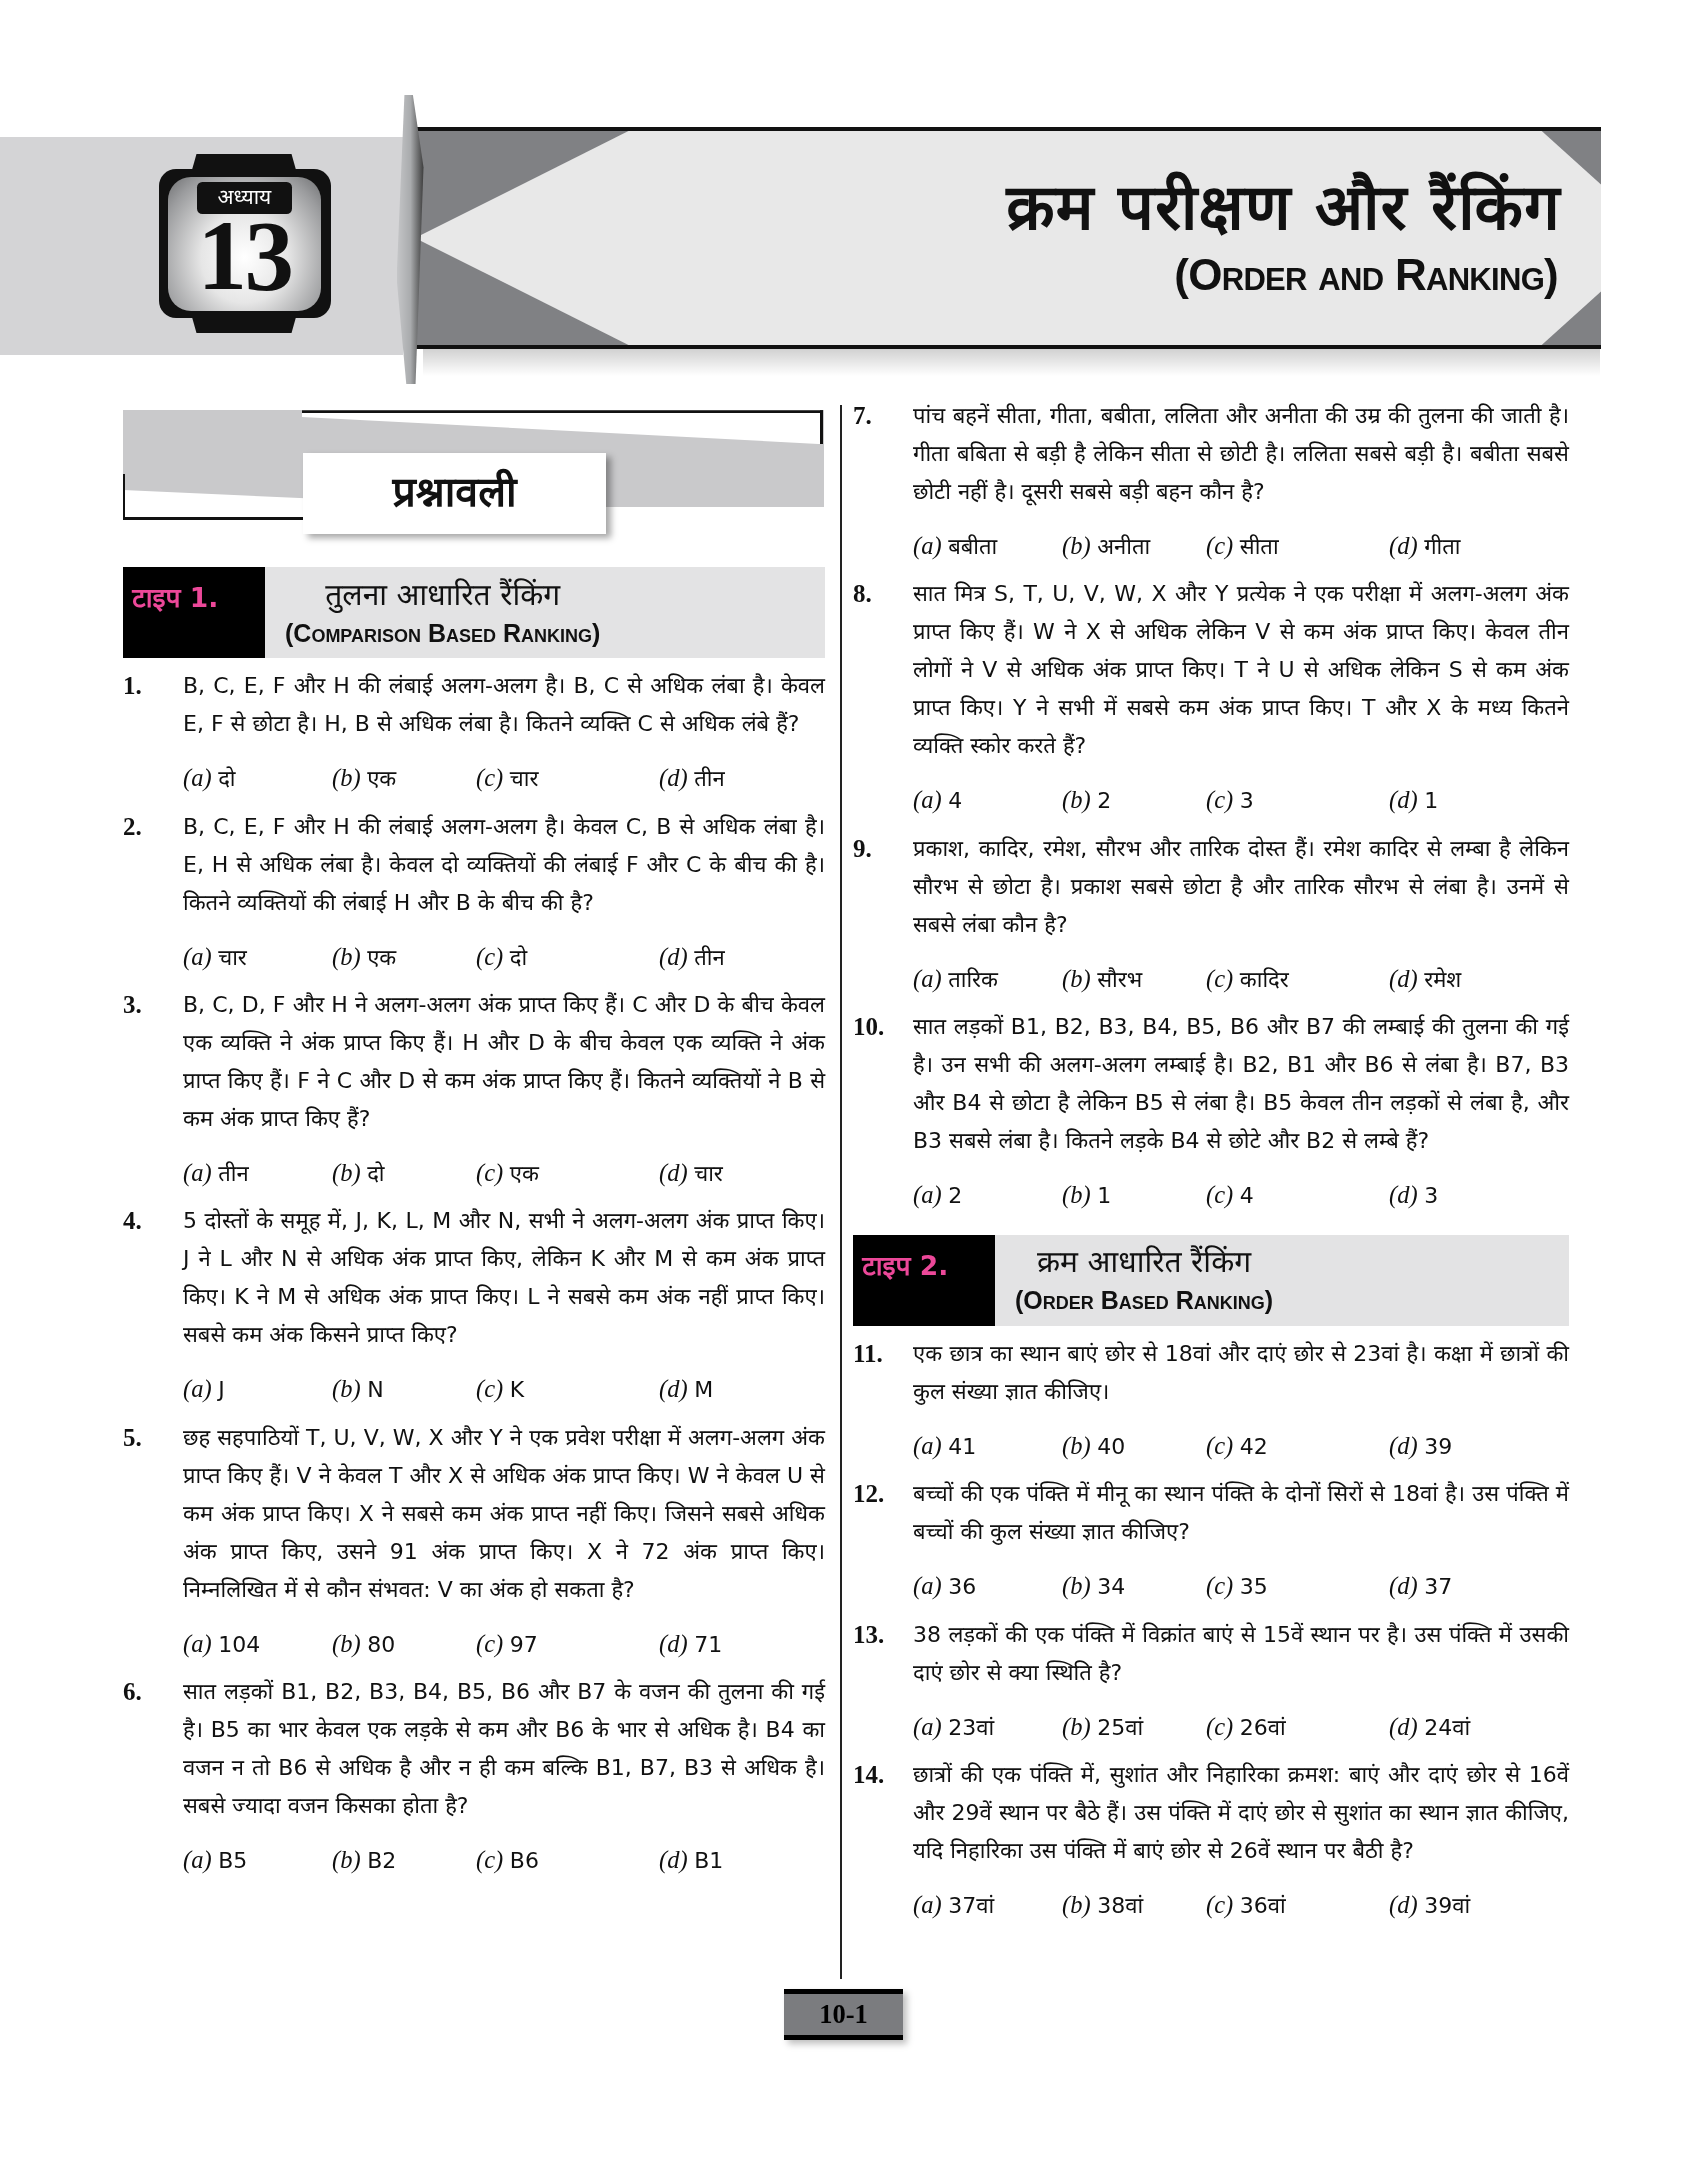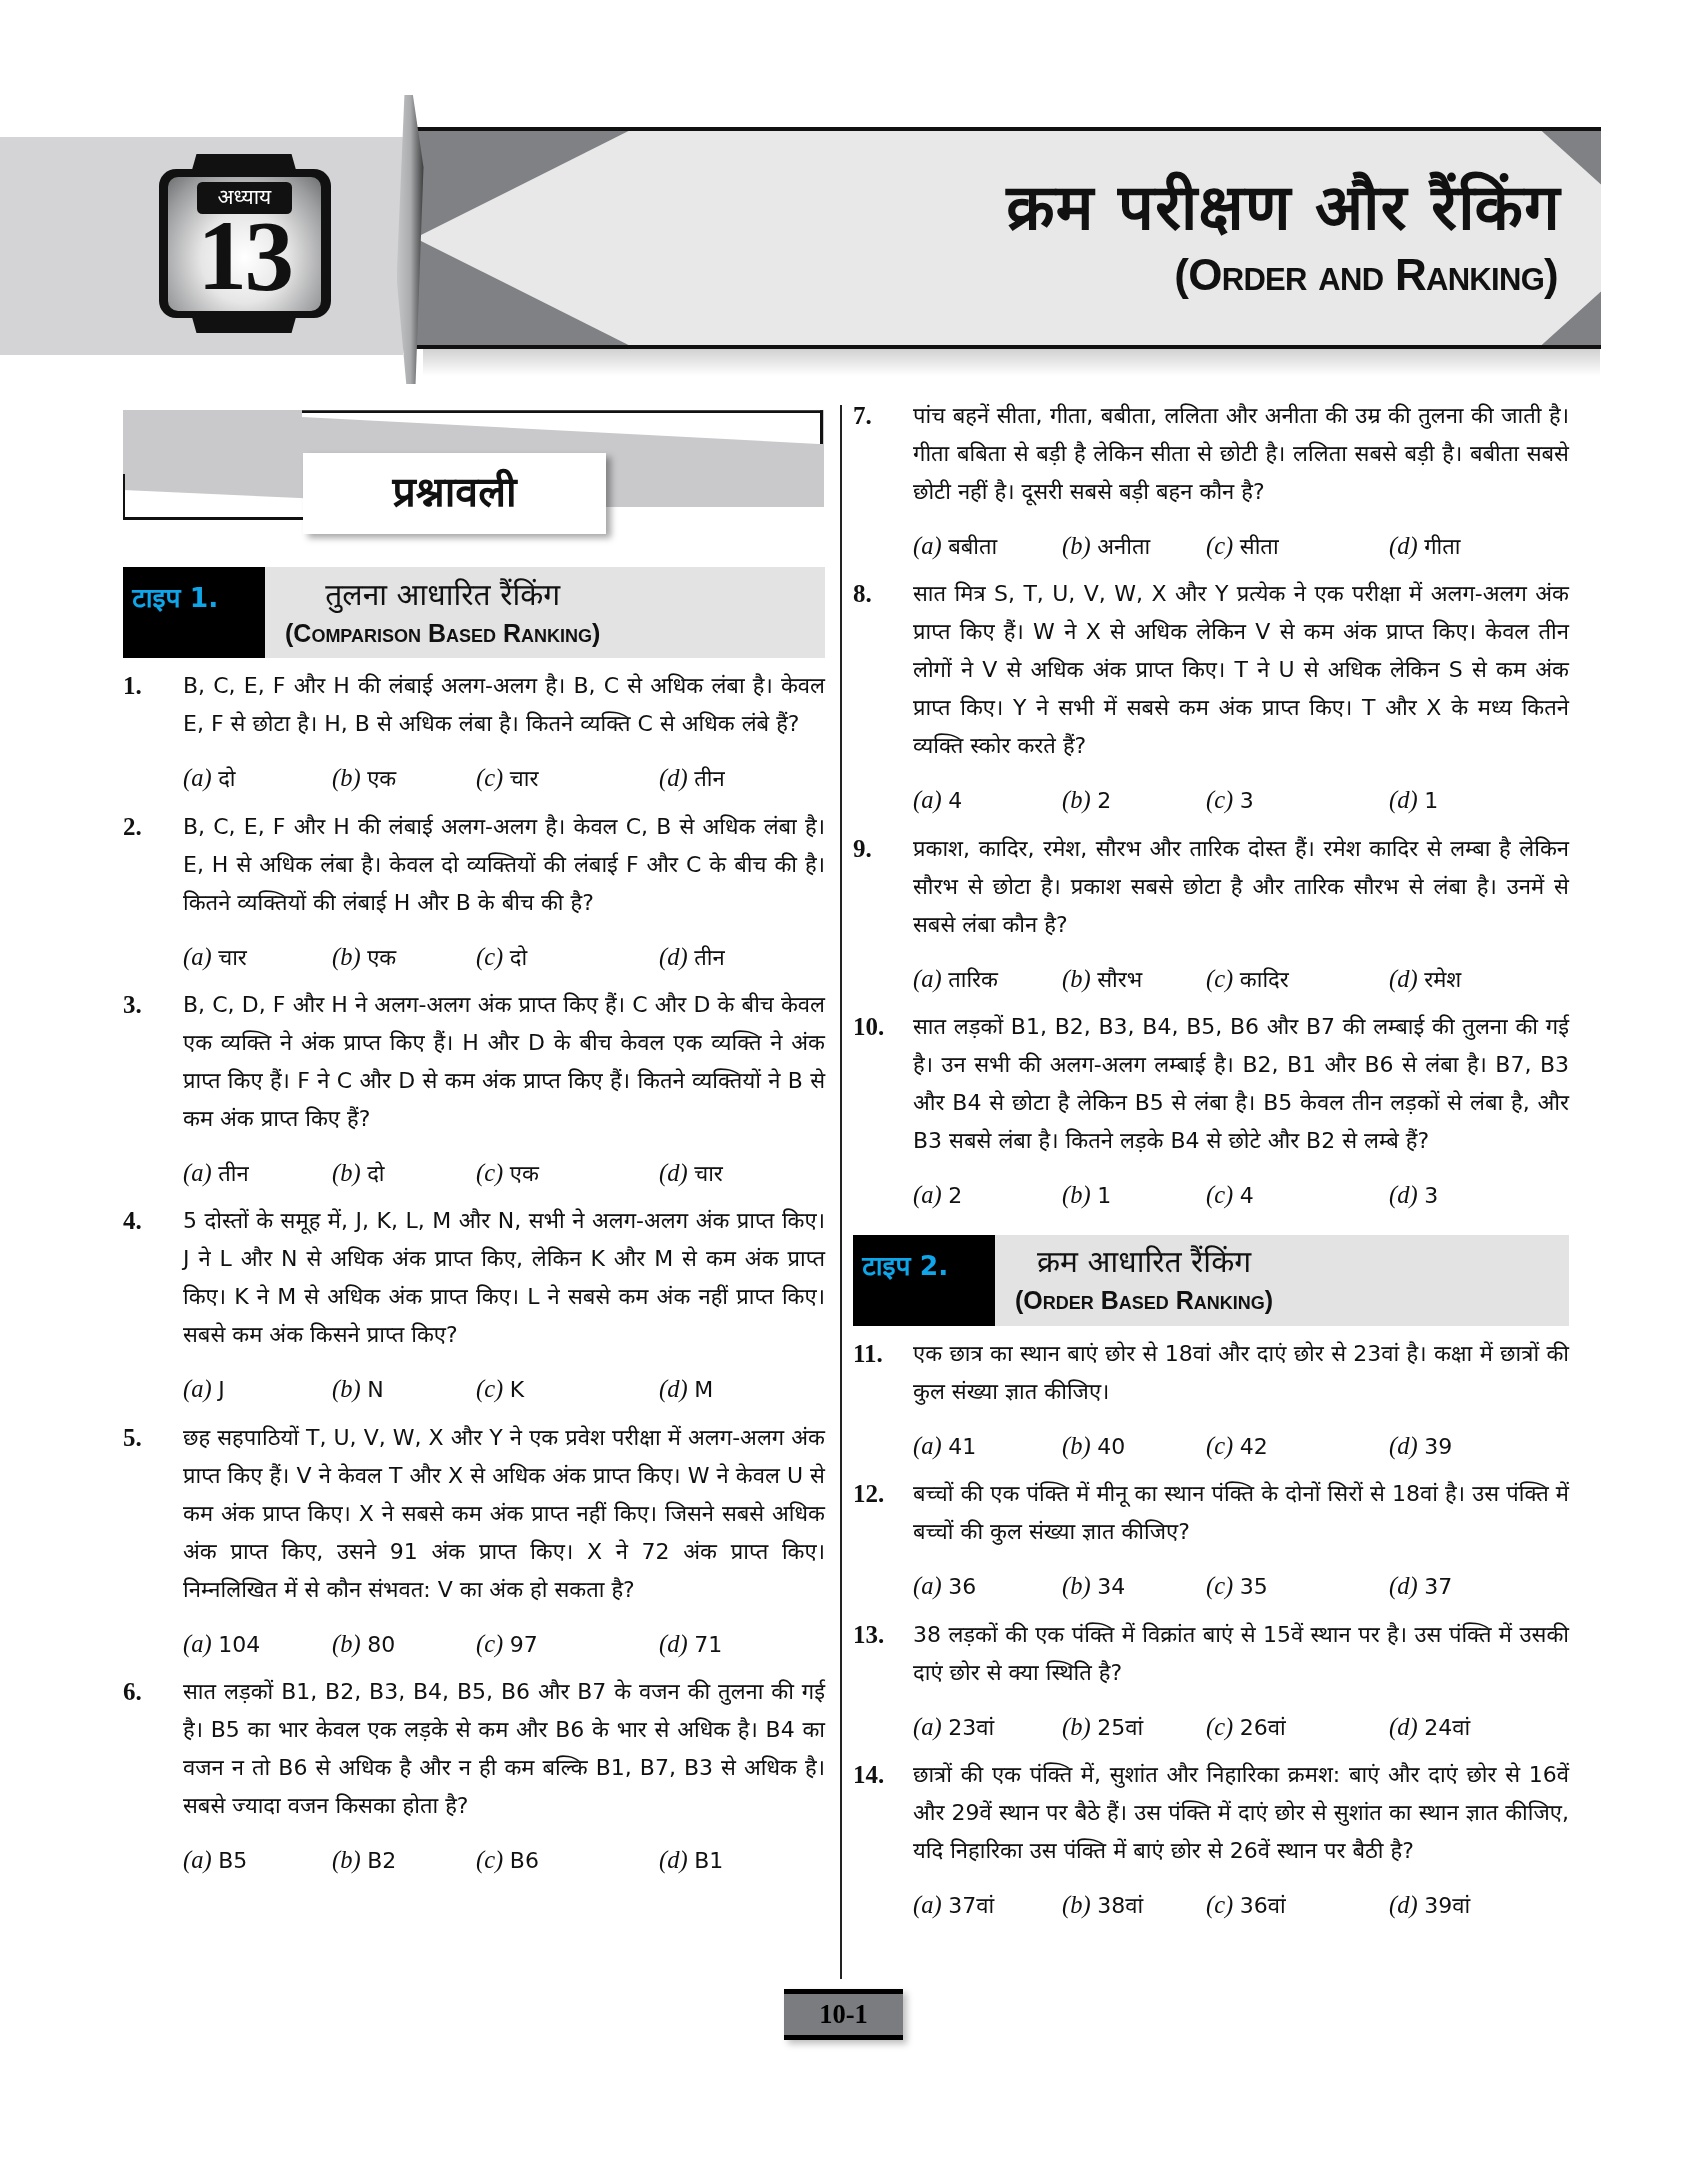--- a/index.html
+++ b/index.html
@@ -20,21 +20,21 @@
   .hdr-title-hi { position: absolute; right: 126px; top: 162px; font-family: "DejaVu Sans", sans-serif; font-weight: bold;
                   font-size: 63px; color: #111; letter-spacing: 1.3px; }
   .hdr-title-en { position: absolute; right: 129px; top: 250px; font-family: "Liberation Sans", sans-serif; font-weight: bold;
                   font-size: 44px; color: #111; font-variant: small-caps; letter-spacing: -0.7px; }
 
   .chapter-badge { position: absolute; left: 152px; top: 154px; width: 185px; height: 179px; }
   .badge-tab { position: absolute; left: 38px; width: 108px; height: 23px; background: #111; }
   .badge-tab.top { top: 0; clip-path: polygon(6% 0, 94% 0, 100% 100%, 0 100%); }
   .badge-tab.bot { bottom: 0; clip-path: polygon(0 0, 100% 0, 94% 100%, 6% 100%); }
   .badge-body { position: absolute; left: 6.6px; top: 14.6px; width: 172px; height: 149px; background: #111; border-radius: 17px; }
-  .badge-inner { position: absolute; left: 9.3px; top: 8px; width: 153px; height: 134px; border-radius: 10px;
+  .badge-inner { position: absolute; left: 9.3px; top: 8px; width: 153px; height: 134px; border-radius: 23px;
                  background: radial-gradient(ellipse at 50% 60%, #ffffff 0%, #e6e6e6 40%, #9b9c9e 80%, #6e6f71 100%); }
   .badge-label { position: absolute; left: 29px; top: 5.3px; width: 95px; height: 32px; background: #111; border-radius: 5.3px;
                  color: #fff; font-family: "DejaVu Sans", sans-serif; font-size: 21px; text-align: center; line-height: 30px; }
   .badge-num { position: absolute; left: 0; top: 26.5px; width: 100%; text-align: center; font-family: "Liberation Serif", serif;
                font-weight: bold; font-size: 99px; line-height: 106px; color: #111; letter-spacing: -2.6px; }
 
   
   .col { position: absolute; top: 397px; }
   .col-left { left: 123px; width: 702px; }
   .col-right { left: 853px; width: 716px; top: 397px; }
@@ -48,21 +48,21 @@
   .sb-outline { position: absolute; left: 0; top: 64px; width: 481px; height: 46px; border-left: 2.6px solid #111; border-bottom: 3.3px solid #111; }
   .sb-topline { position: absolute; left: 179px; top: 0; width: 521px; height: 34px; border-top: 3.3px solid #111; border-right: 3.3px solid #111; background:#fff;
                 clip-path: polygon(0 0, 100% 0, 100% 100%, 0 20%); }
   .sb-card { position: absolute; left: 180px; top: 24px; width: 303px; height: 81px; background: #fff;
              box-shadow: 5.3px 4px 6.6px rgba(0,0,0,0.35); margin-top: 19px; }
   .sb-title { position: absolute; left: 0; top: 0; width: 100%; height: 100%; text-align: center;
               font-family: "DejaVu Sans", sans-serif; font-weight: bold; font-size: 41px; line-height: 78px; color: #111; }
 
   
   .type-banner { display: flex; width: 100%; min-height: 91px; margin: 0 0 9.3px 0; background: #e3e3e4; }
-  .type-tag-wrap { width: 142px; flex: 0 0 142px; background: #000; color: #0ea5e9; font-family: "DejaVu Sans", sans-serif;
+  .type-tag-wrap { width: 142px; flex: 0 0 142px; background: #000; color: #ec4899; font-family: "DejaVu Sans", sans-serif;
                    font-weight: bold; font-size: 26.5px; padding: 12px 0 0 9.3px; white-space: nowrap; }
   .type-text { padding: 6.6px 0 0 20px; }
   .type-hi { font-family: "DejaVu Sans", sans-serif; font-size: 30px; font-weight: normal; line-height: 41px; color: #111; text-align: center; }
   .type-en { font-family: "Liberation Sans", sans-serif; font-weight: bold; font-size: 25px; font-variant: small-caps; line-height: 36px; color: #111; }
 
   
   .q { display: flex; margin-bottom: 9.3px; }
   .q-num { width: 60px; flex: 0 0 60px; font-weight: bold; font-size: 25px; line-height: 37px; }
   .q-body { flex: 1; }
   .q-text { font-family: "DejaVu Sans", sans-serif; font-size: 22px; line-height: 38px; text-align: justify; color: #111; }

